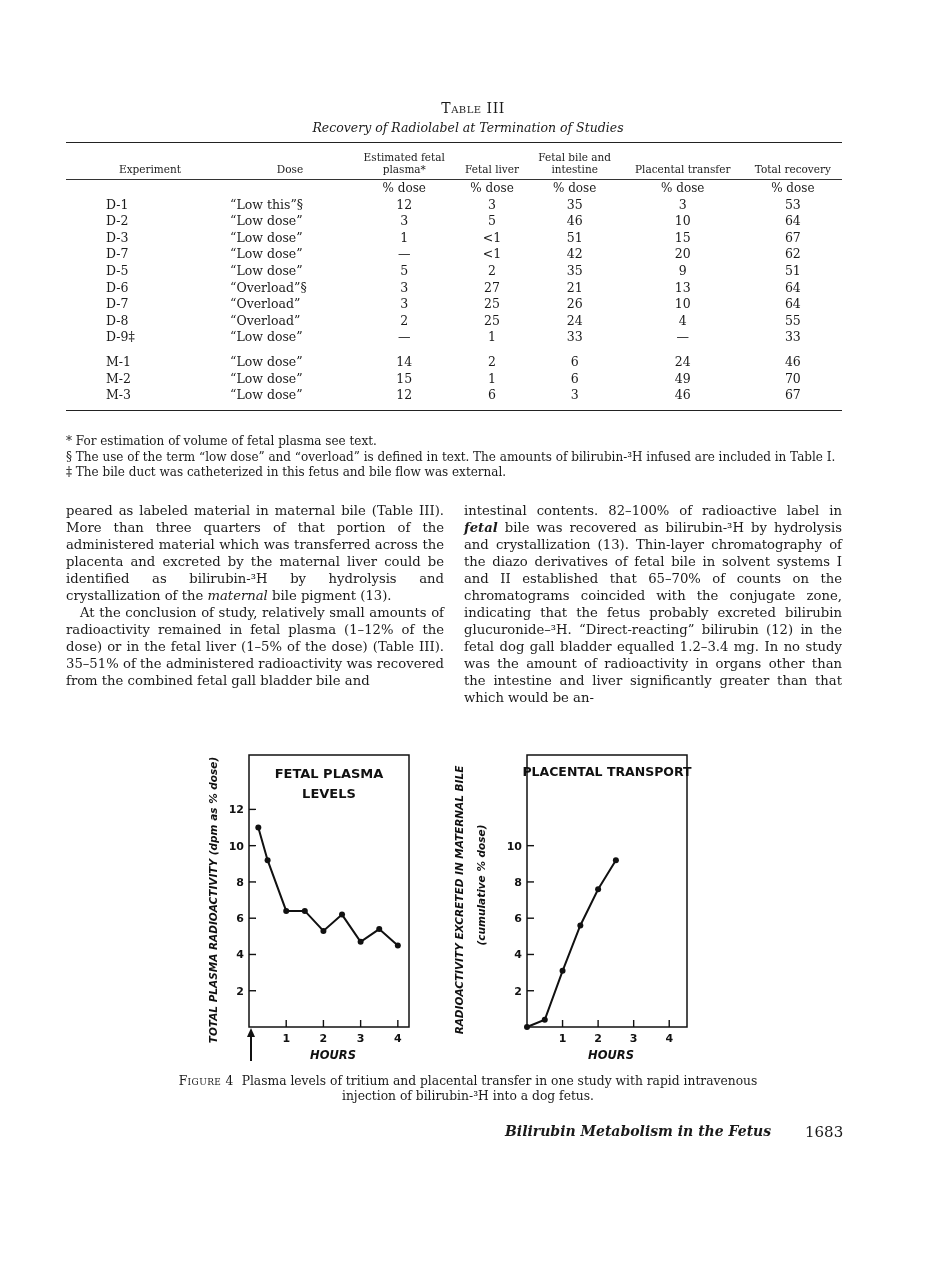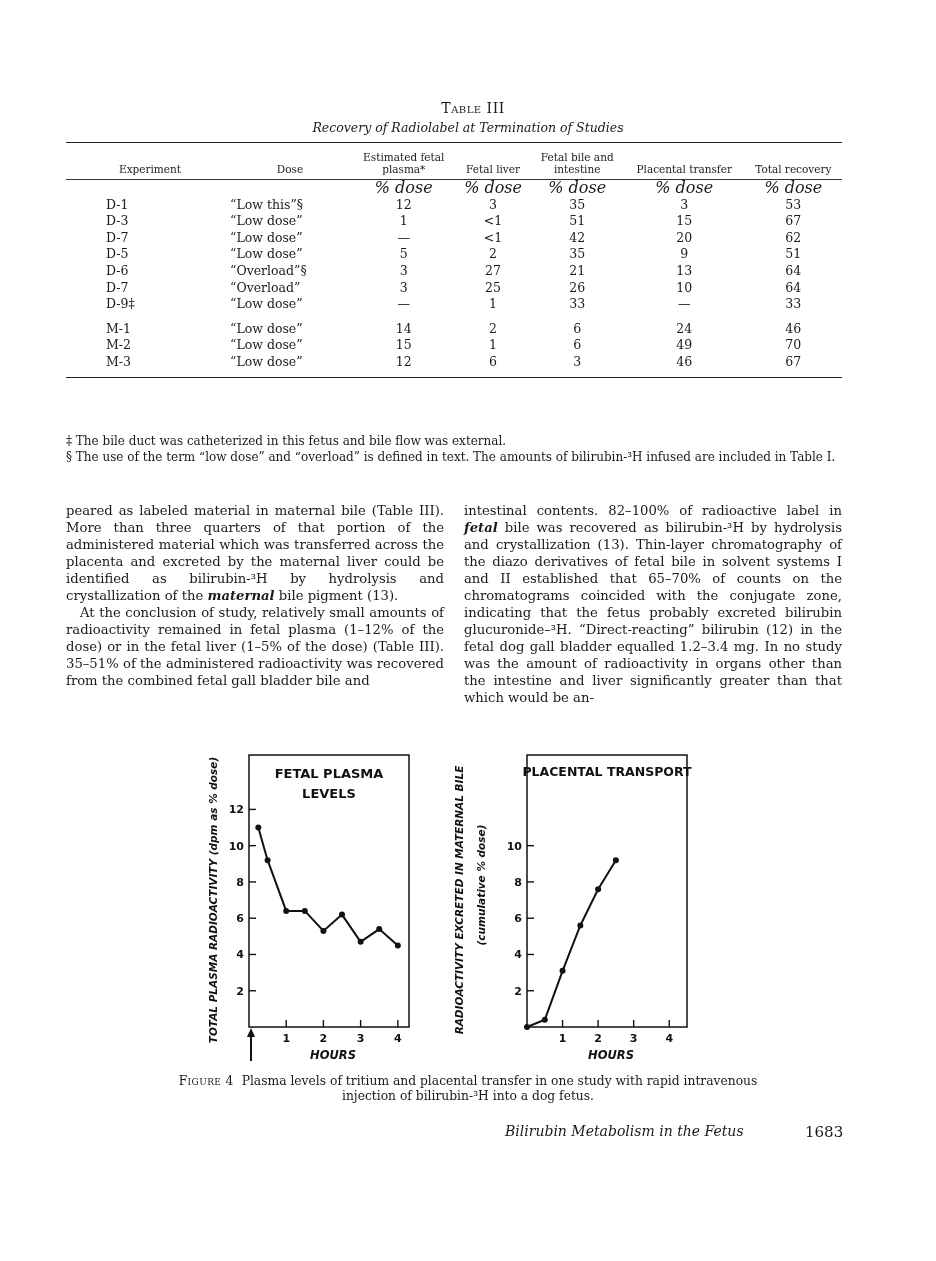--- a/index.html
+++ b/index.html
@@ -11,21 +11,21 @@
     .table-title .sc { font-variant: small-caps; margin-left: 10px; }
     .table-subtitle { left: 0; width: 936px; top: 120px; text-align: center; font-size: 12.5px; font-style: italic; }
 
     
     .tbl-wrap { left: 66px; top: 142px; width: 776px; }
     .rule-thick { height: 0; border-top: 1.6px solid #222; }
     .rule-thin { height: 0; border-top: 1px solid #333; }
     table.data { border-collapse: collapse; width: 776px; font-size: 12.5px; }
     table.data th { font-weight: normal; font-size: 10.5px; vertical-align: bottom; padding: 8px 2px 4px 2px; line-height: 12px; }
     table.data td { padding: 0 2px; line-height: 16.6px; height: 16.6px; }
-    .units td { font-size: 16px; font-style: italic; height: 18px; line-height: 18px; padding-top: 2px; }
+    .units td { font-size: 12px; height: 18px; line-height: 18px; padding-top: 2px; }
     .c-exp { width: 120px; padding-left: 40px !important; text-align: left; }
     .c-dose { width: 120px; text-align: left; }
     .c-num { text-align: center; }
     th.c-exp { padding-left: 8px !important; text-align: center; }
     th.c-dose { text-align: center; }
     tr.gap td { height: 8px; line-height: 8px; }
 
     .footnotes { left: 66px; top: 434px; width: 790px; font-size: 12px; line-height: 15.5px; }
 
     
@@ -34,21 +34,21 @@
     .col-right { left: 464px; }
     .col p { margin: 0; }
     .indent { text-indent: 14px; }
 
     
     .fig { left: 195px; top: 725px; width: 520px; height: 345px; }
     .fig svg { display: block; }
     .caption { left: 150px; width: 636px; top: 1074px; text-align: center; font-size: 12.3px; line-height: 15px; }
     .caption .sc { font-variant: small-caps; letter-spacing: 0.4px; margin-top: 20px; }
 
-    .running-head { left: 505px; top: 1123px; font-size: 14px; font-style: italic; font-weight: normal; }
+    .running-head { left: 505px; top: 1123px; font-size: 14px; font-style: italic; font-weight: bold; }
     .page-num { left: 805px; top: 1123px; font-size: 15px; }
   </style>
 </head>
 <body>
 
 <div class="abs table-title"><span class="sc">Table III</span></div>
 <div class="abs table-subtitle">Recovery of Radiolabel at Termination of Studies</div>
 
 <div class="abs tbl-wrap">
   <div class="rule-thick"></div>
@@ -82,20 +82,29 @@
         <tr>
           <td class="c-exp">D-1</td>
           <td class="c-dose">“Low this”§</td>
           <td class="c-num">12</td>
           <td class="c-num">3</td>
           <td class="c-num">35</td>
           <td class="c-num">3</td>
           <td class="c-num">53</td>
         </tr>
         <tr>
+          <td class="c-exp">D-2</td>
+          <td class="c-dose">“Low dose”</td>
+          <td class="c-num">3</td>
+          <td class="c-num">5</td>
+          <td class="c-num">46</td>
+          <td class="c-num">10</td>
+          <td class="c-num">64</td>
+        </tr>
+        <tr>
           <td class="c-exp">D-3</td>
           <td class="c-dose">“Low dose”</td>
           <td class="c-num">1</td>
           <td class="c-num">&lt;1</td>
           <td class="c-num">51</td>
           <td class="c-num">15</td>
           <td class="c-num">67</td>
         </tr>
         <tr>
           <td class="c-exp">D-7</td>
@@ -127,20 +136,29 @@
         <tr>
           <td class="c-exp">D-7</td>
           <td class="c-dose">“Overload”</td>
           <td class="c-num">3</td>
           <td class="c-num">25</td>
           <td class="c-num">26</td>
           <td class="c-num">10</td>
           <td class="c-num">64</td>
         </tr>
         <tr>
+          <td class="c-exp">D-8</td>
+          <td class="c-dose">“Overload”</td>
+          <td class="c-num">2</td>
+          <td class="c-num">25</td>
+          <td class="c-num">24</td>
+          <td class="c-num">4</td>
+          <td class="c-num">55</td>
+        </tr>
+        <tr>
           <td class="c-exp">D-9‡</td>
           <td class="c-dose">“Low dose”</td>
           <td class="c-num">—</td>
           <td class="c-num">1</td>
           <td class="c-num">33</td>
           <td class="c-num">—</td>
           <td class="c-num">33</td>
         </tr>
       </tbody>
     <tbody>
@@ -175,26 +193,27 @@
           <td class="c-num">3</td>
           <td class="c-num">46</td>
           <td class="c-num">67</td>
         </tr>
       </tbody>
   </table>
   <div class="rule-thick" style="margin-top:6px;"></div>
 </div>
 
 <div class="abs footnotes">
+  <div>* For estimation of volume of fetal plasma see text.</div>
+  <div>§ The use of the term “low dose” and “overload” is defined in text. The amounts of bilirubin-³H infused are included in Table I.</div>
   <div>‡ The bile duct was catheterized in this fetus and bile flow was external.</div>
-  <div>§ The use of the term “low dose” and “overload” is defined in text. The amounts of bilirubin-³H infused are included in Table I.</div>
 </div>
 
 <div class="abs col col-left">
-  <p><span>peared as labeled material in maternal bile (Table III). More than three quarters of that portion of the administered material which was transferred across the placenta and excreted by the maternal liver could be identified as bilirubin-³H by hydrolysis and crystallization of the </span><em style="font-weight:bold;margin-top:39px;">maternal</em><span> bile pigment (13).</span></p>
+  <p><span>peared as labeled material in maternal bile (Table III). More than three quarters of that portion of the administered material which was transferred across the placenta and excreted by the maternal liver could be identified as bilirubin-³H by hydrolysis and crystallization of the </span><em style="font-weight:normal;margin-top:39px;">maternal</em><span> bile pigment (13).</span></p>
   <p class="indent">At the conclusion of study, relatively small amounts of radioactivity remained in fetal plasma (1–12% of the dose) or in the fetal liver (1–5% of the dose) (Table III). 35–51% of the administered radioactivity was recovered from the combined fetal gall bladder bile and</p>
 </div>
 <div class="abs col col-right">
   <p><span>intestinal contents. 82–100% of radioactive label in </span><em style="font-weight:bold;">fetal</em><span> bile was recovered as bilirubin-³H by hydrolysis and crystallization (13). Thin-layer chromatography of the diazo derivatives of fetal bile in solvent systems I and II established that 65–70% of counts on the chromatograms coincided with the conjugate zone, indicating that the fetus probably excreted bilirubin glucuronide–³H. “Direct-reacting” bilirubin (12) in the fetal dog gall bladder equalled 1.2–3.4 mg. In no study was the amount of radioactivity in organs other than the intestine and liver significantly greater than that which would be an-</span></p>
 </div>
 
 <div class="abs fig">
   <svg id="figsvg" width="520" height="345" viewBox="0 0 520 345" xmlns="http://www.w3.org/2000/svg" font-family="DejaVu Sans, Liberation Sans, sans-serif">
 
     <g>

